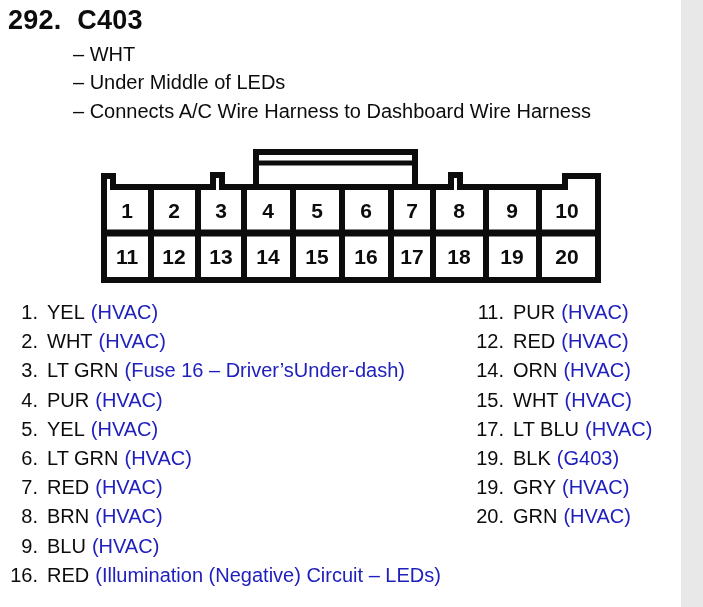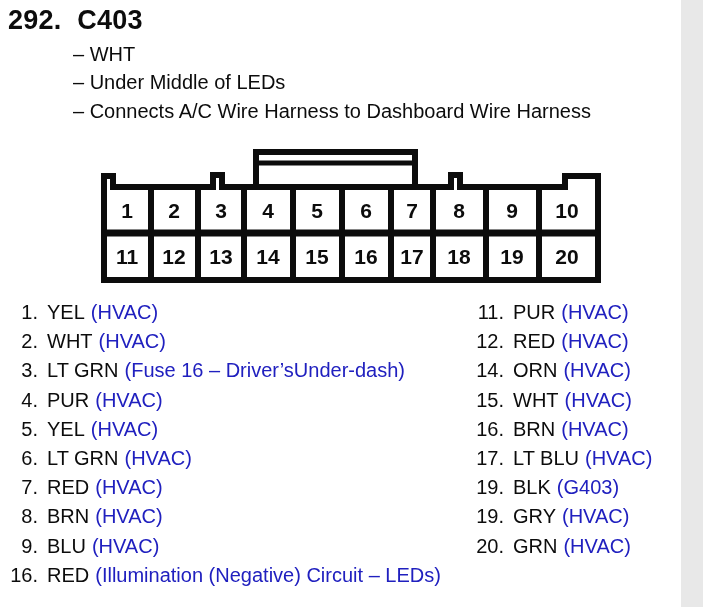--- a/index.html
+++ b/index.html
@@ -103,20 +103,19 @@
     <div class="pin-row"><span class="num">8.</span><span class="col">BRN</span><span class="cir">(HVAC)</span></div>
     <div class="pin-row"><span class="num">9.</span><span class="col">BLU</span><span class="cir">(HVAC)</span></div>
     <div class="pin-row"><span class="num">16.</span><span class="col">RED</span><span class="cir">(Illumination (Negative) Circuit – LEDs)</span></div>
   </div>
 
   <div class="pin-col right">
     <div class="pin-row"><span class="num">11.</span><span class="col">PUR</span><span class="cir">(HVAC)</span></div>
     <div class="pin-row"><span class="num">12.</span><span class="col">RED</span><span class="cir">(HVAC)</span></div>
     <div class="pin-row"><span class="num">14.</span><span class="col">ORN</span><span class="cir">(HVAC)</span></div>
     <div class="pin-row"><span class="num">15.</span><span class="col">WHT</span><span class="cir">(HVAC)</span></div>
-    <div class="pin-row"><span class="num">16.</span><span class="col">BRN</span><span class="cir">(HVAC)</span></div>
     <div class="pin-row"><span class="num">17.</span><span class="col">LT BLU</span><span class="cir">(HVAC)</span></div>
     <div class="pin-row"><span class="num">19.</span><span class="col">BLK</span><span class="cir">(G403)</span></div>
     <div class="pin-row"><span class="num">19.</span><span class="col">GRY</span><span class="cir">(HVAC)</span></div>
     <div class="pin-row"><span class="num">20.</span><span class="col">GRN</span><span class="cir">(HVAC)</span></div>
   </div>
 
 </div>
 
 </body></html>

